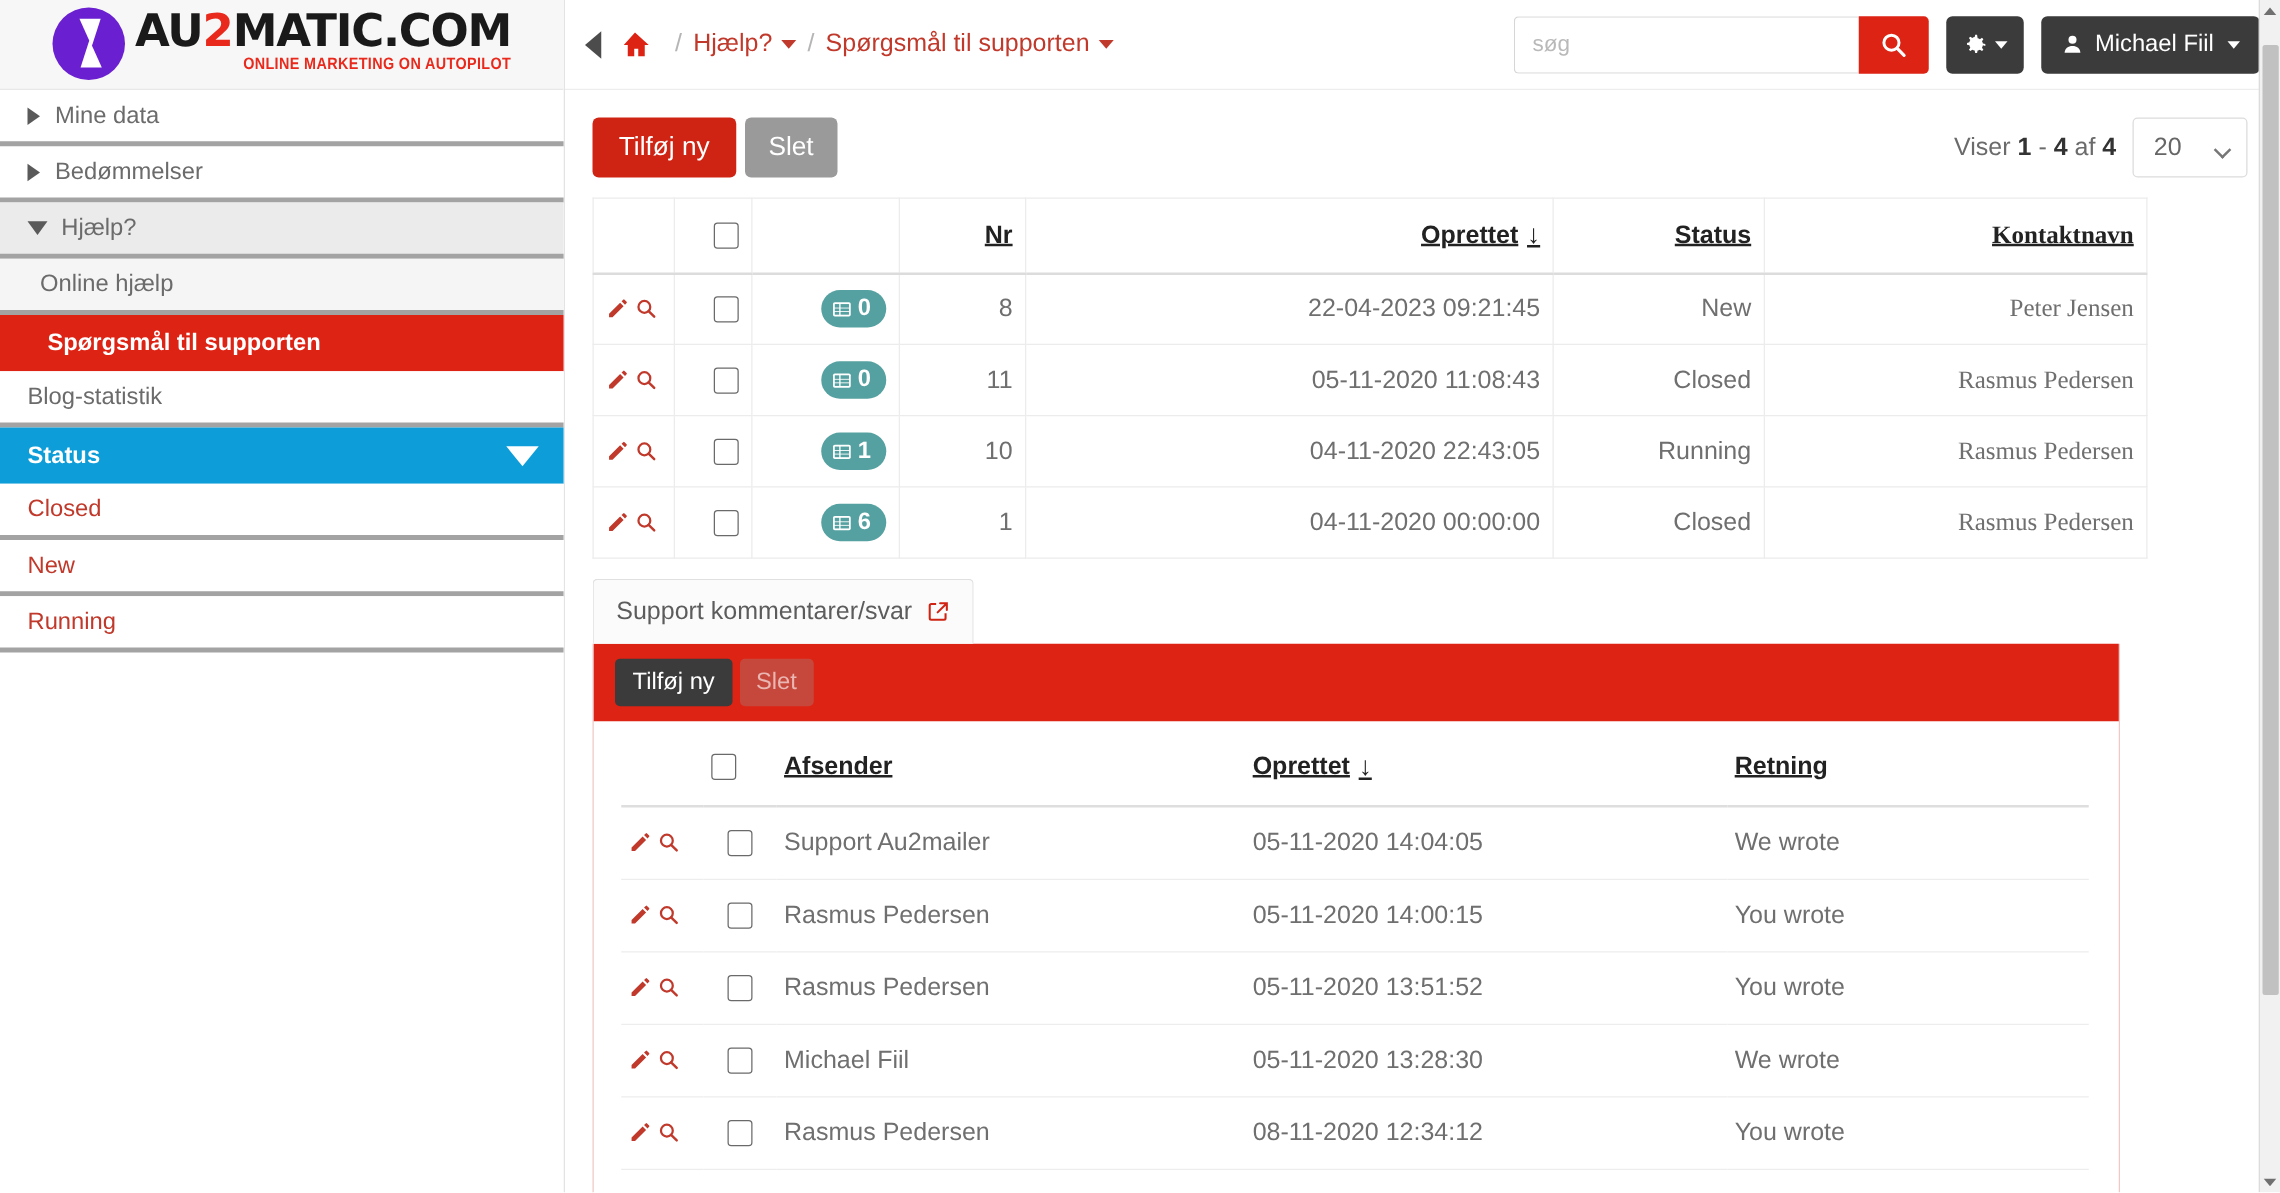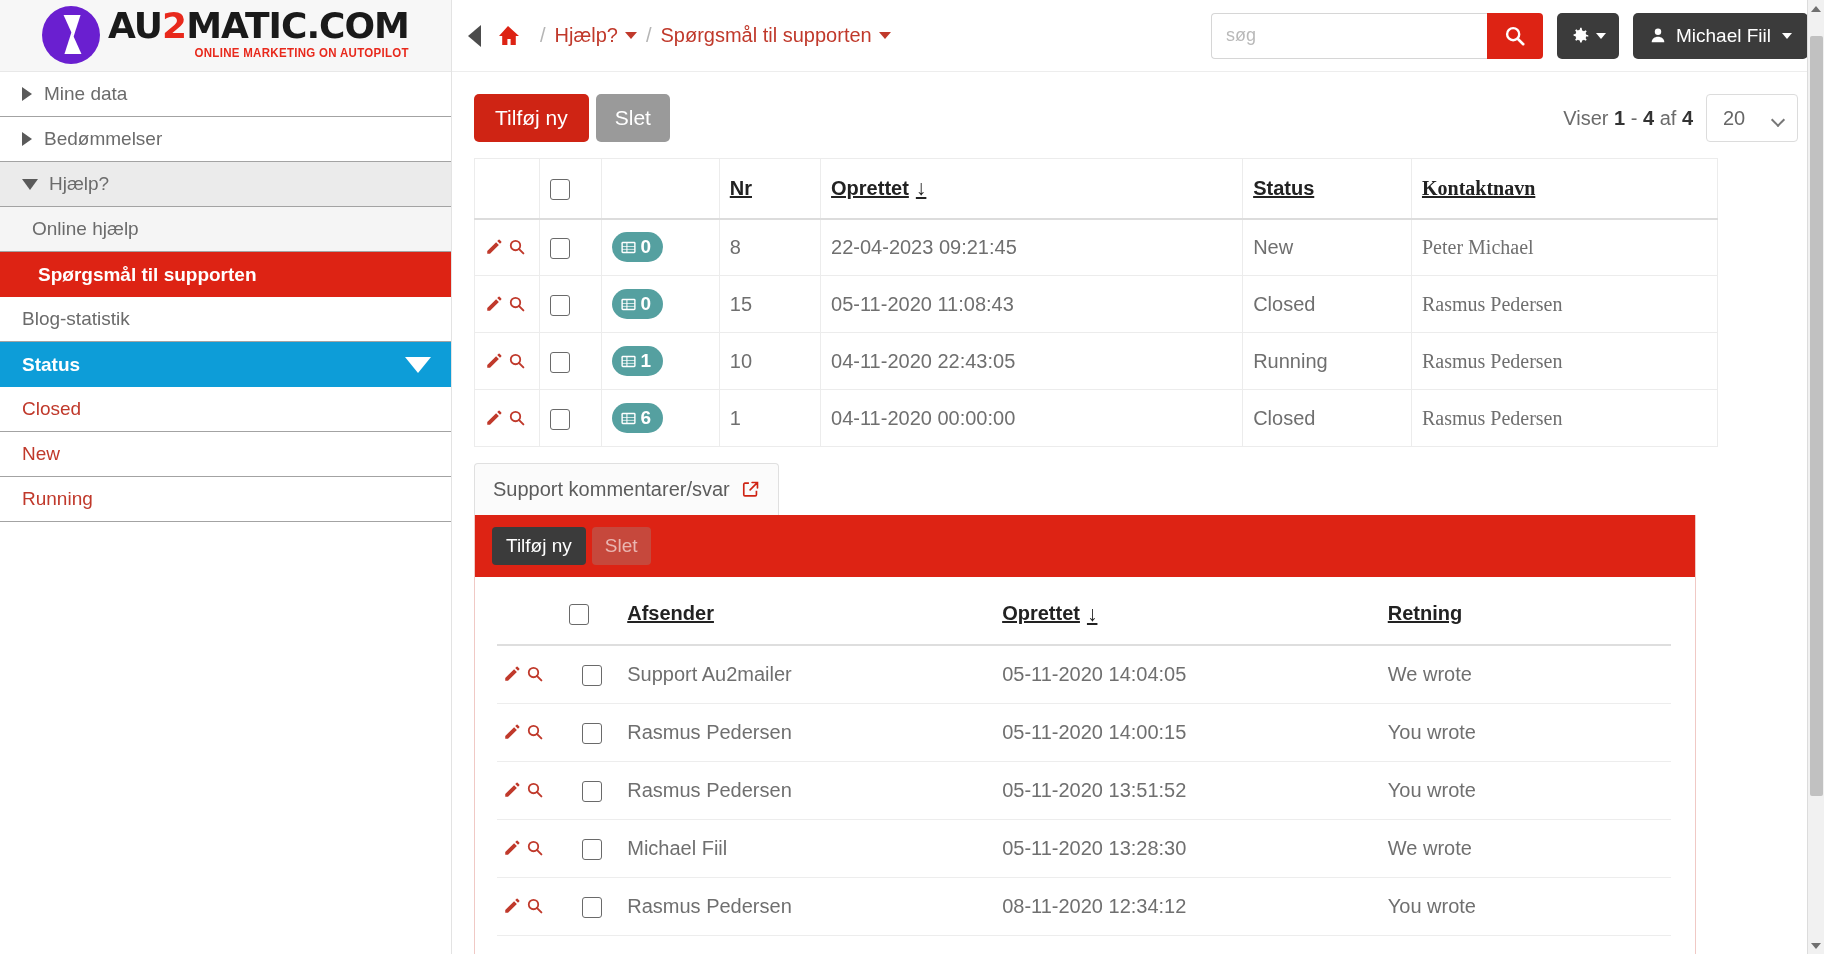--- a/index.html
+++ b/index.html
@@ -79,21 +79,21 @@
     white-space: nowrap;
   }
 
   .nav-item {
     height: 45px;
     display: flex;
     align-items: center;
     padding: 0 0 0 22px;
     font-size: 19px;
     color: #6b6b6b;
-    border-bottom: 1px solid #a3a3a3;
+    border-bottom: 4px solid #a3a3a3;
     cursor: pointer;
     position: relative;
   }
   .nav-item .caret-r {
     width: 0; height: 0;
     border-top: 7px solid transparent;
     border-bottom: 7px solid transparent;
     border-left: 10px solid #5a5a5a;
     margin-right: 12px;
     flex: none;
@@ -295,21 +295,21 @@
     border-right: 2px solid #777;
     border-bottom: 2px solid #777;
     transform: rotate(45deg);
   }
 
   
   table.grid { border-collapse: collapse; width: 1244px; margin-top: 16px; }
   table.grid th, table.grid td {
     border: 1px solid #ececec;
     font-weight: normal;
-    text-align: left;
+    text-align: right;
     color: #6f6f6f;
     margin-left: 29px;
   }
   table.grid thead th {
     height: 60px;
     font-size: 20px;
     color: #222;
     font-weight: bold;
     padding: 0 10px;
     vertical-align: middle;
@@ -658,21 +658,21 @@
                   <rect x="10.5" y="11" width="9.5" height="3" fill="#55a0a0"></rect>
                   <rect x="4" y="15" width="5" height="3" fill="#55a0a0"></rect>
                   <rect x="10.5" y="15" width="9.5" height="3" fill="#55a0a0"></rect>
                 </svg>
               <span>0</span>
             </span>
           </td>
           <td class="c-nr">8</td>
           <td class="c-opr">22-04-2023 09:21:45</td>
           <td class="c-sta">New</td>
-          <td class="c-kon">Peter Michael</td>
+          <td class="c-kon">Peter Jensen</td>
         </tr>
         <tr>
           <td class="c-act">
             <span class="act-ico">
               <svg width="18" height="18" viewBox="0 0 24 24">
                   <path fill="#c0392b" d="M3 17.3V21h3.7L18.5 9.2l-3.7-3.7zm18.7-11.4a1 1 0 000-1.4l-2.2-2.2a1 1 0 00-1.4 0l-1.8 1.8 3.7 3.7z"></path>
                 </svg>
               <svg width="18" height="18" viewBox="0 0 24 24">
                   <circle cx="10" cy="10" r="6.3" fill="none" stroke="#c0392b" stroke-width="2.4"></circle>
                   <line x1="14.5" y1="14.5" x2="20.5" y2="20.5" stroke="#c0392b" stroke-width="2.6" stroke-linecap="round"></line>
@@ -687,21 +687,21 @@
                   <rect x="4" y="6" width="5" height="4" fill="#55a0a0"></rect>
                   <rect x="10.5" y="6" width="9.5" height="4" fill="#55a0a0"></rect>
                   <rect x="4" y="11" width="5" height="3" fill="#55a0a0"></rect>
                   <rect x="10.5" y="11" width="9.5" height="3" fill="#55a0a0"></rect>
                   <rect x="4" y="15" width="5" height="3" fill="#55a0a0"></rect>
                   <rect x="10.5" y="15" width="9.5" height="3" fill="#55a0a0"></rect>
                 </svg>
               <span>0</span>
             </span>
           </td>
-          <td class="c-nr">15</td>
+          <td class="c-nr">11</td>
           <td class="c-opr">05-11-2020 11:08:43</td>
           <td class="c-sta">Closed</td>
           <td class="c-kon">Rasmus Pedersen</td>
         </tr>
         <tr>
           <td class="c-act">
             <span class="act-ico">
               <svg width="18" height="18" viewBox="0 0 24 24">
                   <path fill="#c0392b" d="M3 17.3V21h3.7L18.5 9.2l-3.7-3.7zm18.7-11.4a1 1 0 000-1.4l-2.2-2.2a1 1 0 00-1.4 0l-1.8 1.8 3.7 3.7z"></path>
                 </svg>

